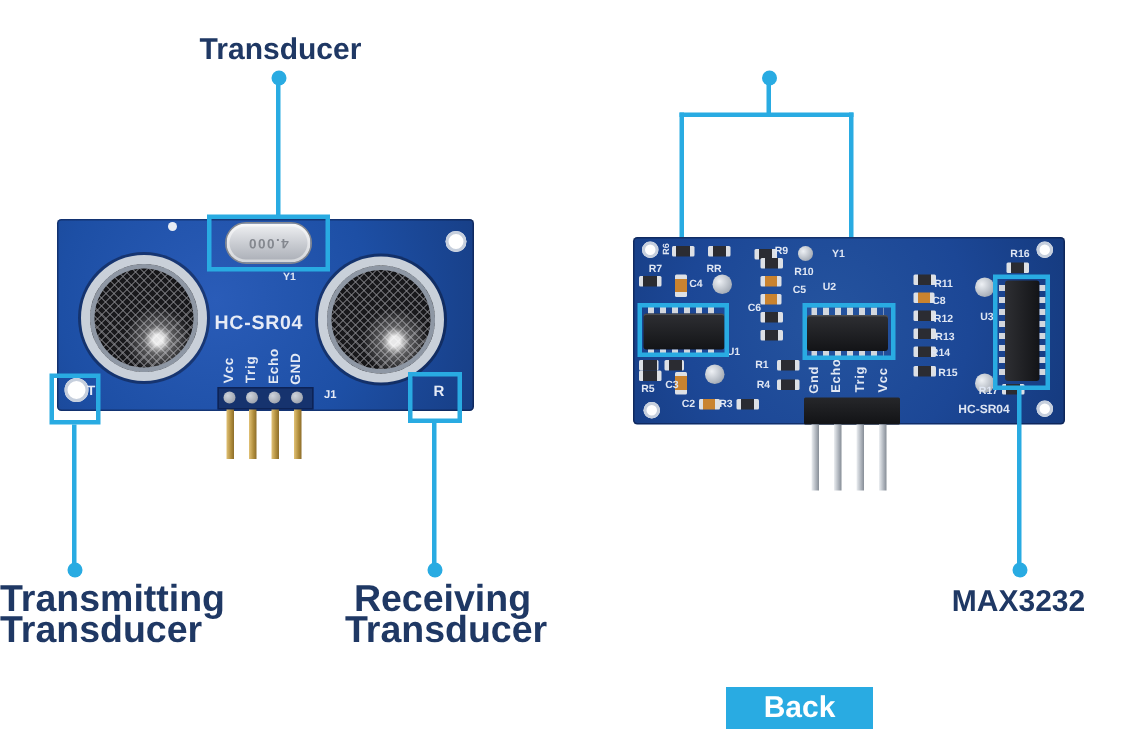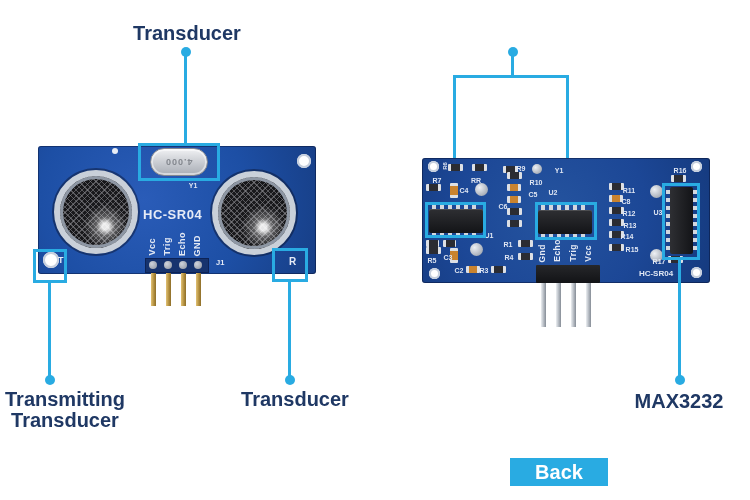--- a/index.html
+++ b/index.html
@@ -6,21 +6,21 @@
     --accent:#29ABE2;
     --ink:#1F3864;
     --board:#1d4fa5;
   }
   *{margin:0;padding:0;box-sizing:border-box;}
   body{background:#ffffff;font-family:"Liberation Sans",sans-serif;}
   .stage{position:relative;width:750px;height:500px;background:#fff;overflow:hidden;}
 
   
   .callout-label{position:absolute;color:var(--ink);font-weight:bold;font-size:20px;text-align:center;line-height:22px;}
-  .callout-label.small{font-size:20px;line-height:21px;}
+  .callout-label.small{font-size:25px;line-height:21px;}
   .callout-line{position:absolute;width:3px;background:var(--accent);}
   .callout-hline{position:absolute;height:3px;background:var(--accent);}
   .callout-dot{position:absolute;width:10px;height:10px;border-radius:50%;background:var(--accent);}
   .callout-box{position:absolute;border:3px solid var(--accent);}
   .view-btn{position:absolute;width:98px;height:28px;background:var(--accent);color:#fff;font-weight:bold;
     font-size:20px;display:flex;align-items:center;justify-content:center;border:none;cursor:pointer;}
 
   
   .board{position:absolute;border-radius:3px;
     background:radial-gradient(circle at 38% 42%, #2a5cb8 0%, var(--board) 55%, #173e85 100%);
@@ -130,20 +130,21 @@
   <div class="callout-line" style="left:48px;top:283px;height:93px;"></div>
   <div class="callout-dot" style="left:45px;top:375px;"></div>
   <div class="callout-label small" style="left:0px;top:389px;width:130px;">
     <div>Transmitting</div>
     <div>Transducer</div>
   </div>
 
   <div class="callout-line" style="left:288px;top:282px;height:94px;"></div>
   <div class="callout-dot" style="left:285px;top:375px;"></div>
   <div class="callout-label small" style="left:230px;top:389px;width:130px;">
+    <div>Receiving</div>
     <div>Transducer</div>
   </div>
 
 
   <div class="callout-dot" style="left:508px;top:47px;"></div>
   <div class="callout-line" style="left:511px;top:52px;height:24px;"></div>
   <div class="callout-hline" style="left:453px;top:75px;width:116px;"></div>
   <div class="callout-line" style="left:453px;top:75px;height:127px;"></div>
   <div class="callout-line" style="left:566px;top:75px;height:127px;"></div>
 
@@ -248,15 +249,15 @@
   <div class="pin-silver" style="left:586px;top:283px;height:44px;"></div>
 
   <div class="callout-box" style="left:425px;top:202px;width:61px;height:36px;"></div>
   <div class="callout-box" style="left:535px;top:202px;width:62px;height:38px;"></div>
   <div class="callout-box" style="left:662px;top:183px;width:38px;height:77px;"></div>
 
   <div class="callout-line" style="left:678px;top:260px;height:116px;"></div>
   <div class="callout-dot" style="left:675px;top:375px;"></div>
   <div class="callout-label" style="left:609px;top:390px;width:140px;">MAX3232</div>
 
-  <button class="view-btn" style="left:510px;top:458px;">Back</button>
+  <button class="view-btn" style="left:484px;top:458px;">Back</button>
 
 </div>
 
 </body></html>

